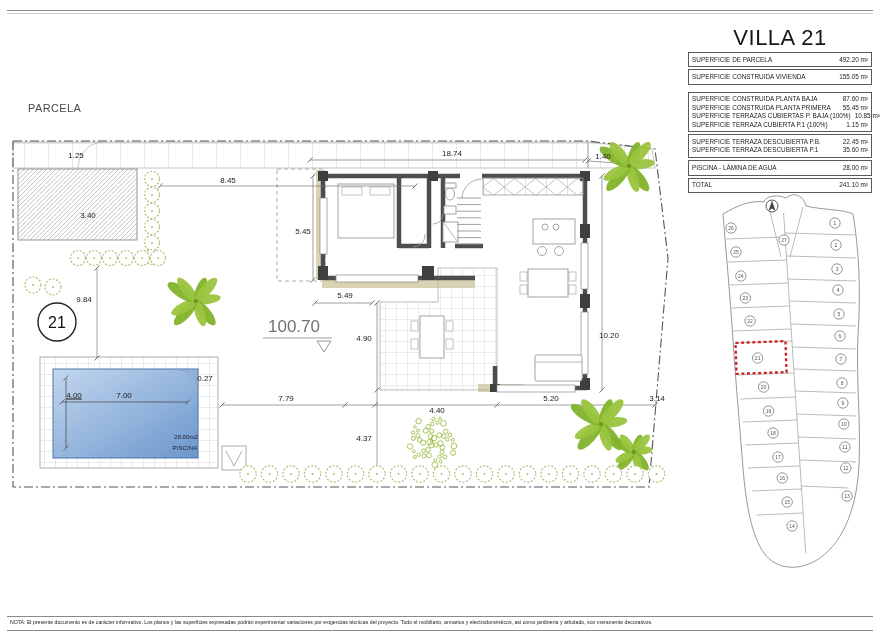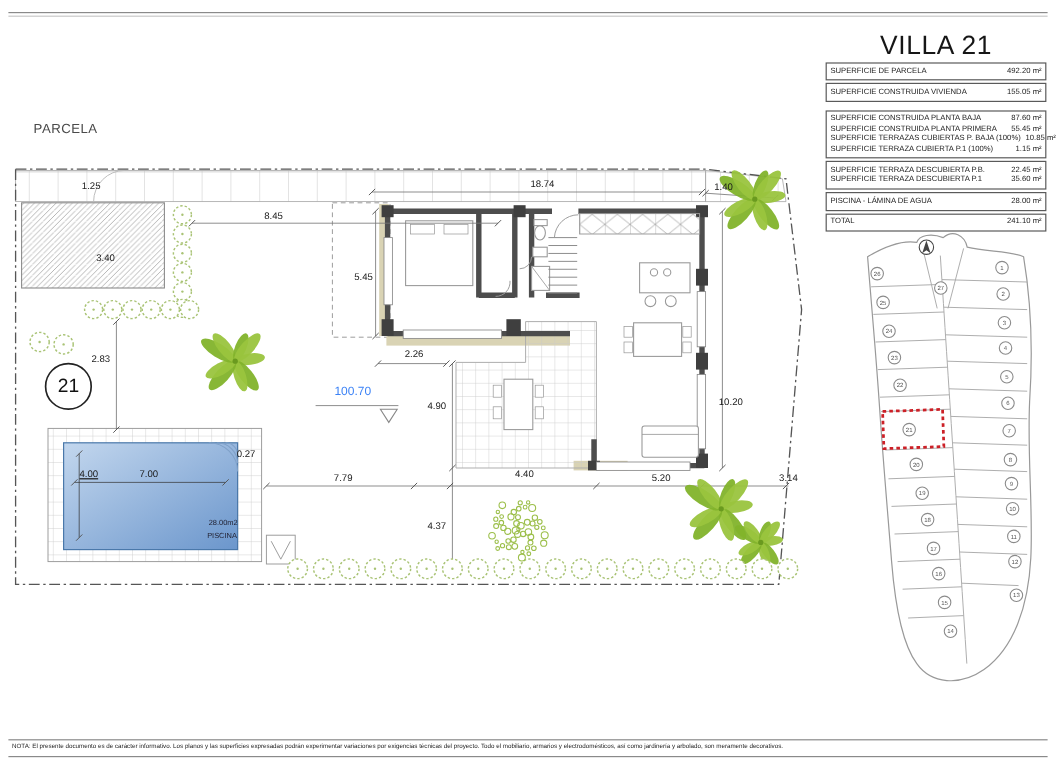--- a/index.html
+++ b/index.html
@@ -14,21 +14,21 @@
            flex-direction:column;justify-content:center;}
   .tbl-row{display:flex;justify-content:space-between;align-items:baseline;
            font-size:6.4px;line-height:8.4px;color:#222;}
   .tbl-row .lbl{text-align:left;padding-right:4px;white-space:nowrap;}
   .tbl-row .val{text-align:right;white-space:nowrap;}
   .parcela{position:absolute;left:28px;top:102px;font-size:11px;font-weight:400;
            color:#4a4a4a;letter-spacing:.4px;}
   .dim{position:absolute;transform:translate(-50%,-50%);font-size:8px;color:#1a1a1a;
        white-space:nowrap;pointer-events:none;}
   .dim.small{font-size:6.2px;color:#223;}
-  .dim.lvl{font-size:10px;color:#3b82f6;}
+  .dim.lvl{font-size:17px;color:#737373;}
   .dim.plot-num{font-size:16px;color:#111;}
   .note-text{position:absolute;left:10px;top:618.5px;right:10px;font-size:5.2px;
              color:#222;white-space:nowrap;}
   svg{position:absolute;left:0;top:0;}
 </style>
 </head>
 <body>
 
 <div class="page">
 
@@ -617,26 +617,26 @@
     </div>
   <div class="parcela">PARCELA</div>
 
   <div id="plan-labels">
       <span class="dim" style="left: 76px; top: 155px;">1.25</span>
       <span class="dim" style="left: 452px; top: 153px;">18.74</span>
       <span class="dim" style="left: 603px; top: 156px;">1.40</span>
       <span class="dim" style="left: 228px; top: 180px;">8.45</span>
       <span class="dim" style="left: 88px; top: 215px;">3.40</span>
       <span class="dim" style="left: 303px; top: 231px;">5.45</span>
-      <span class="dim" style="left: 345px; top: 295px;">2.26</span>
-      <span class="dim" style="left: 84px; top: 299px;">2.83</span>
+      <span class="dim" style="left: 345px; top: 295px;">5.49</span>
+      <span class="dim" style="left: 84px; top: 299px;">9.84</span>
       <span class="dim" style="left: 364px; top: 338px;">4.90</span>
       <span class="dim" style="left: 609px; top: 287px; margin-top: 48px;">10.20</span>
       <span class="dim" style="left: 286px; top: 398px; text-align: center;">7.79</span>
-      <span class="dim" style="left: 437px; top: 395px;">4.40</span>
+      <span class="dim" style="left: 437px; top: 410px;">4.40</span>
       <span class="dim" style="left: 536px; top: 398px; margin-left: 15px;">5.20</span>
       <span class="dim" style="left: 624px; top: 398px; margin-left: 33px;">3.14</span>
       <span class="dim" style="left: 364px; top: 438px;">4.37</span>
       <span class="dim" style="left: 124px; top: 395px;">7.00</span>
       <span class="dim" style="left: 74px; top: 395px; text-decoration: underline;">4.00</span>
       <span class="dim" style="left: 205px; top: 378px;">0.27</span>
       <span class="dim small" style="left: 186px; top: 436px;">28.00m2</span>
       <span class="dim small" style="left: 185px; top: 447px;">PISCINA</span>
     </div>
   <span class="dim lvl" style="left:294px;top:327px">100.70</span>

